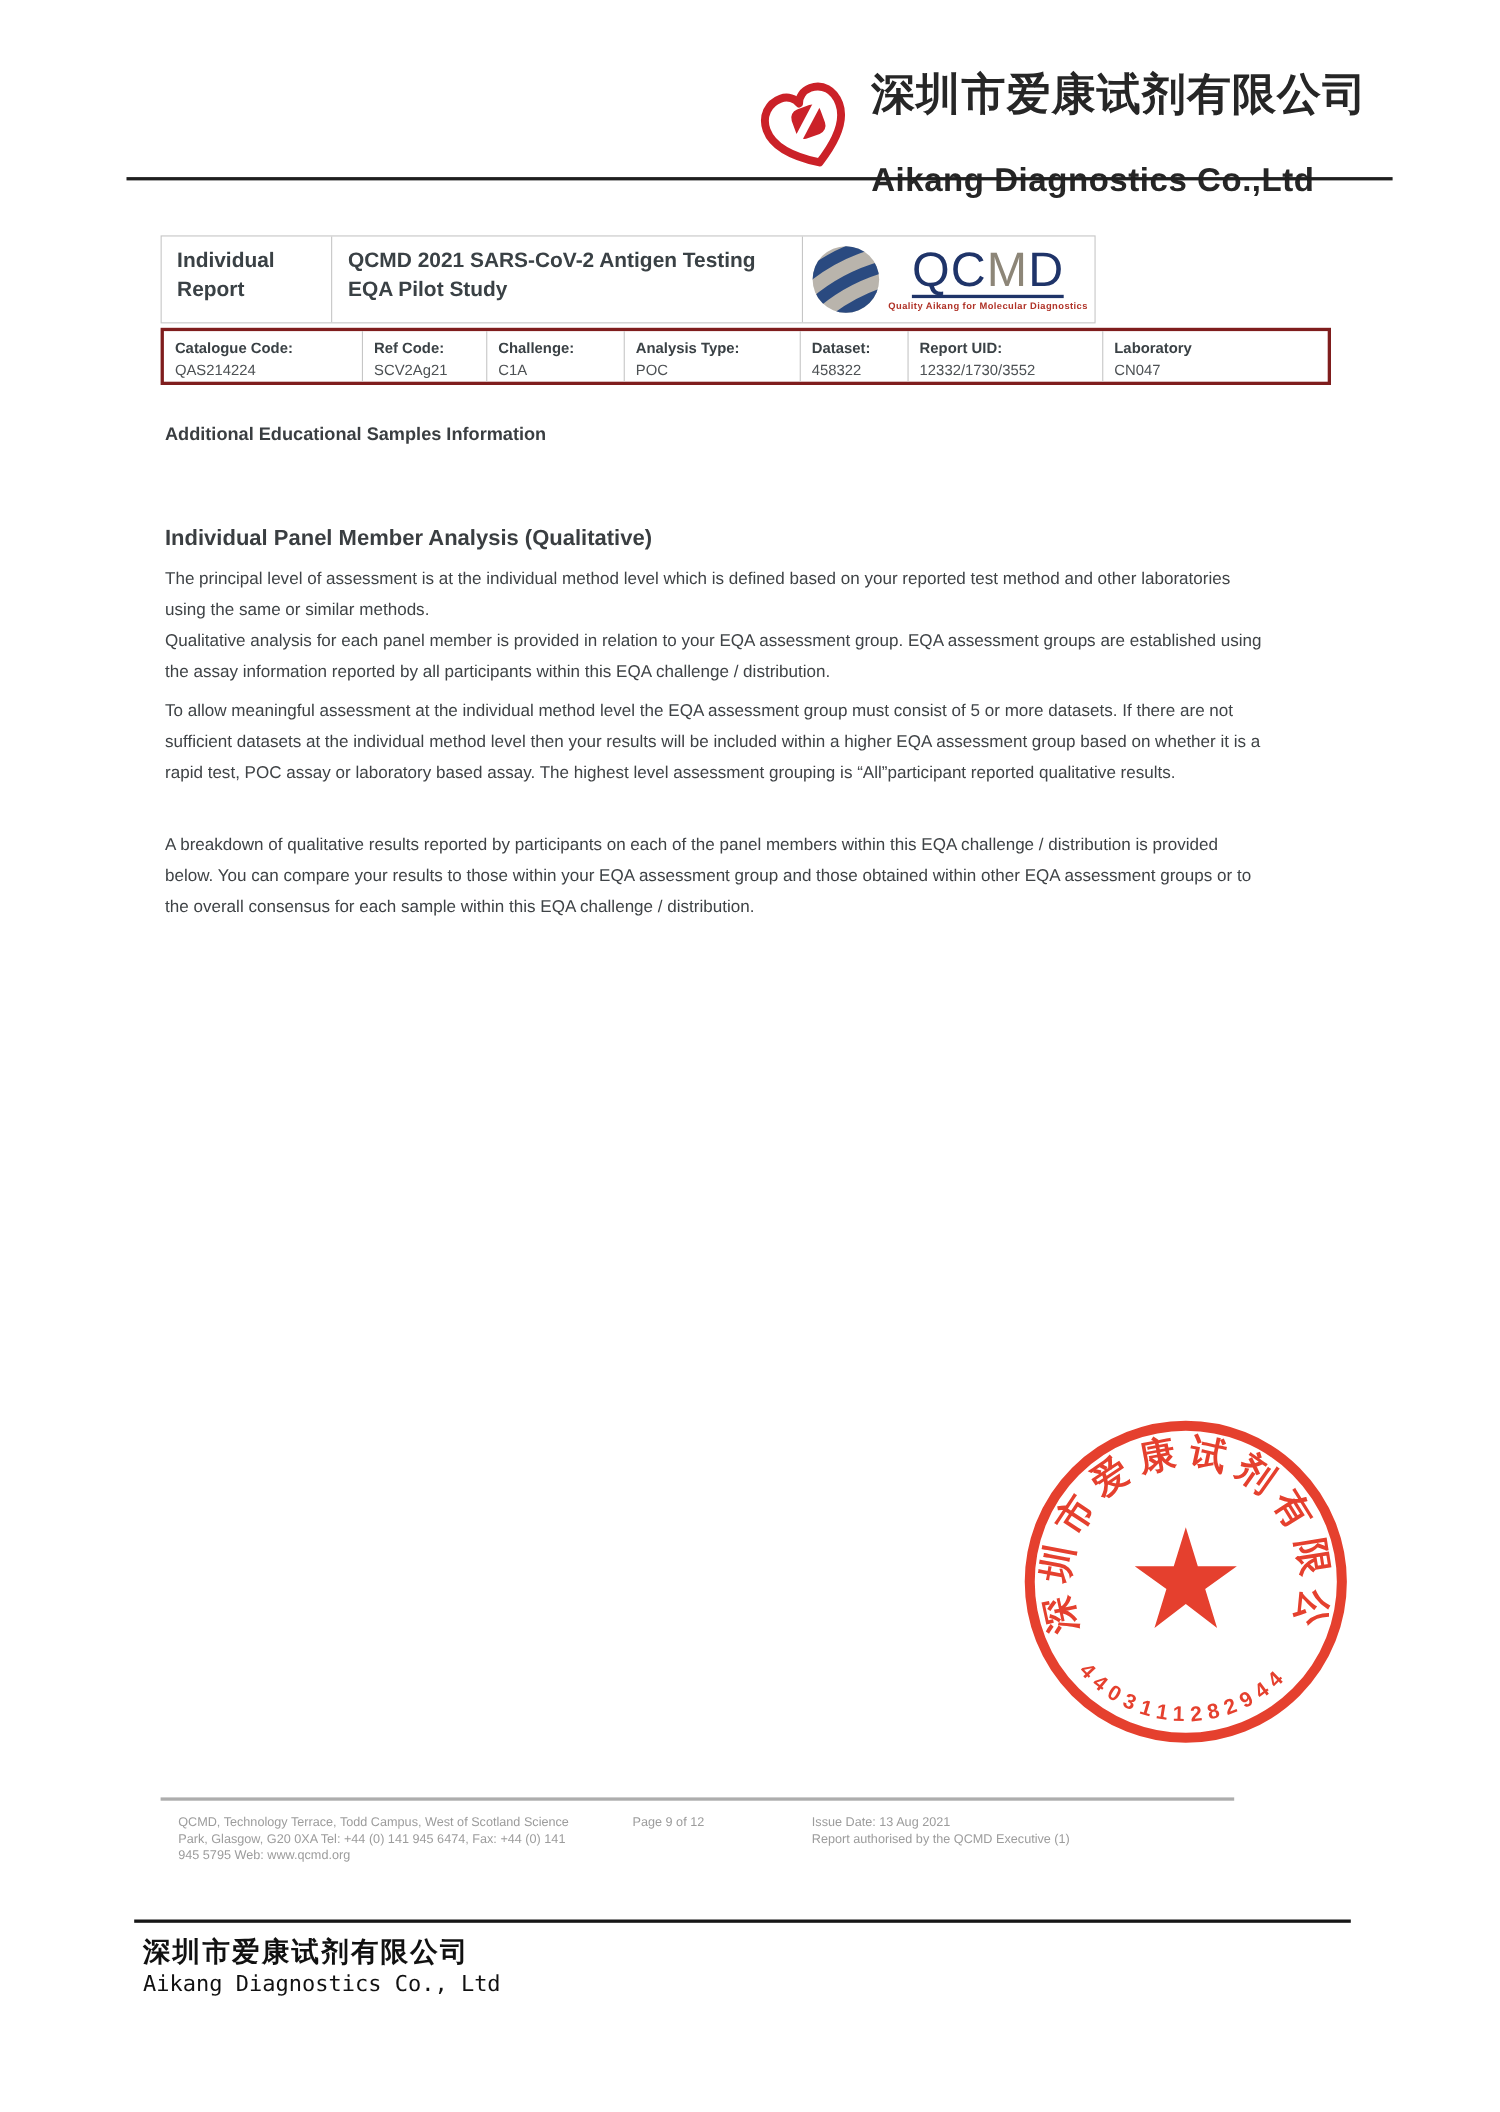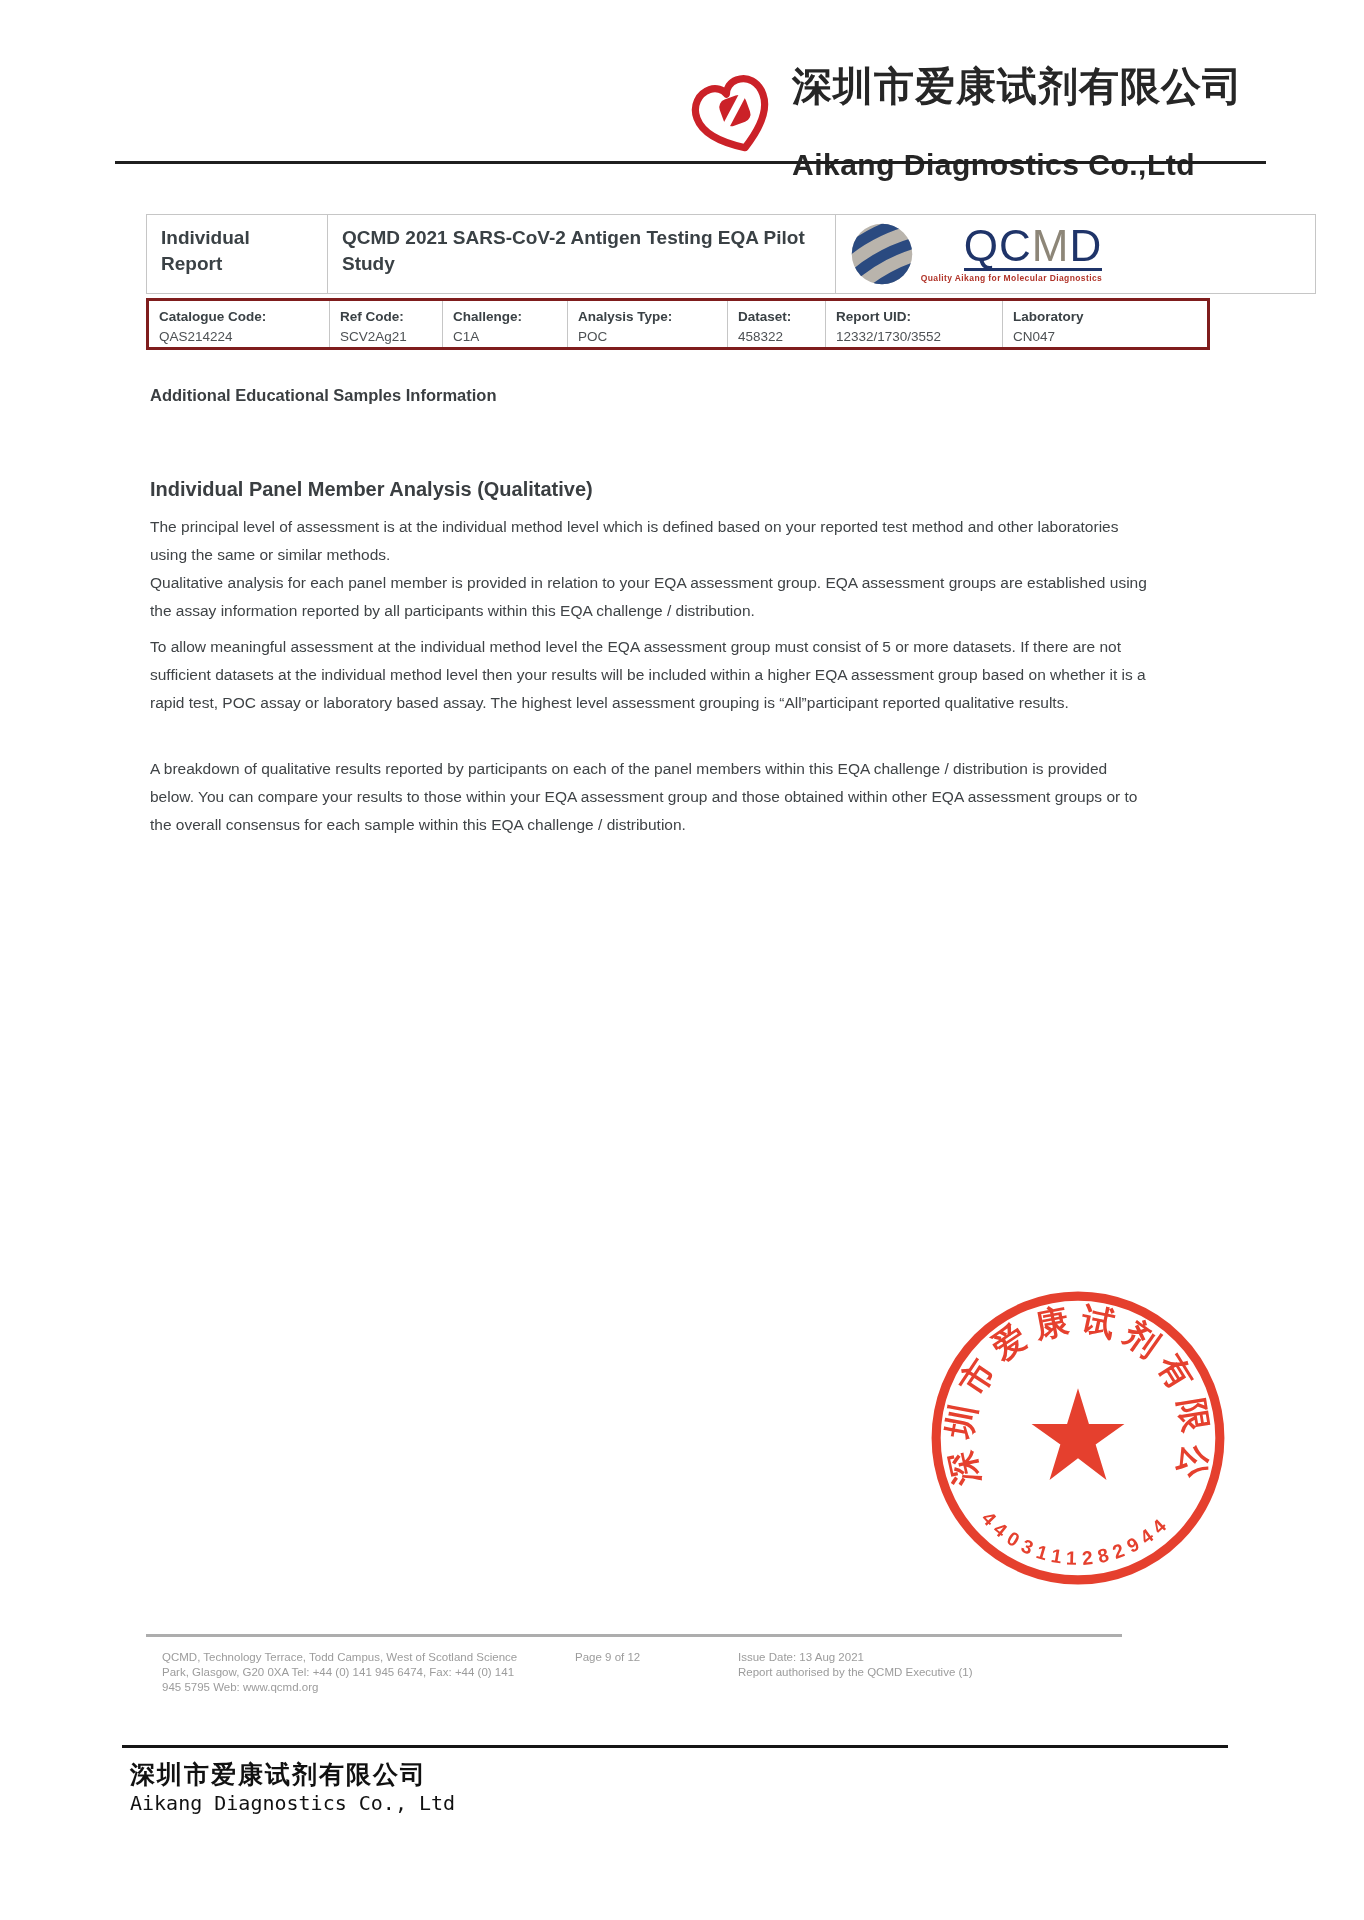--- a/index.html
+++ b/index.html
@@ -11,30 +11,30 @@
 
   
   .brand { position:absolute; top:64px; left:688px; display:flex; align-items:flex-start; gap:14px; }
   .brand-mark { width:90px; height:96px; }
   .brand-text { display:flex; flex-direction:column; }
   .brand-cn { font-size:40px; font-weight:bold; color:#262626; letter-spacing:1px; line-height:1.1; }
   .brand-en { font-size:30px; font-weight:bold; color:#262626; letter-spacing:0.5px; line-height:1.15;margin-top:40px; }
   .top-rule { position:absolute; top:161px; left:115px; width:1151px; height:3px; background:#1f1f1f; }
 
   
-  .tbl1 { position:absolute; top:214px; left:146px; width:1170px; height:80px;
+  .tbl1 { position:absolute; top:214px; left:146px; width:850px; height:80px;
           border:1px solid #c6c6c6; display:flex; }
   .tbl1 .c { padding:10px 14px; }
   .tbl1 .c1 { width:181px; border-right:1px solid #c6c6c6; }
   .tbl1 .c2 { width:508px; border-right:1px solid #c6c6c6; }
   .tbl1 .c3 { width:279px; display:flex; align-items:center; justify-content:center; gap:6px; padding:4px 6px; }
   .hdr-big { font-size:19px; font-weight:bold; line-height:1.35; color:#3a4145; }
 
   .qcmd-globe { width:66px; height:66px; flex:0 0 auto; }
-  .qcmd-right { display:flex; flex-direction:column; align-items:flex-end; }
+  .qcmd-right { display:flex; flex-direction:column; align-items:center; }
   .qcmd-word { font-size:44px; line-height:0.95; letter-spacing:1px; font-weight:400;
                border-bottom:3px solid #1f3469; padding-bottom:1px; }
   .qcmd-word .blue { color:#1f3469; }
   .qcmd-word .gray { color:#8d8678; }
   .qcmd-tag { font-size:8.5px; font-weight:bold; color:#b03328; letter-spacing:0.4px; margin-top:2px; white-space:nowrap; }
 
   .tbl2 { position:absolute; top:298px; left:146px; width:1064px; height:52px;
           border:3px solid #7f1d1d; display:flex; }
   .tbl2 .c { padding:6px 10px; border-right:1px solid #c6c6c6; }
   .tbl2 .c:last-child { border-right:none; }

